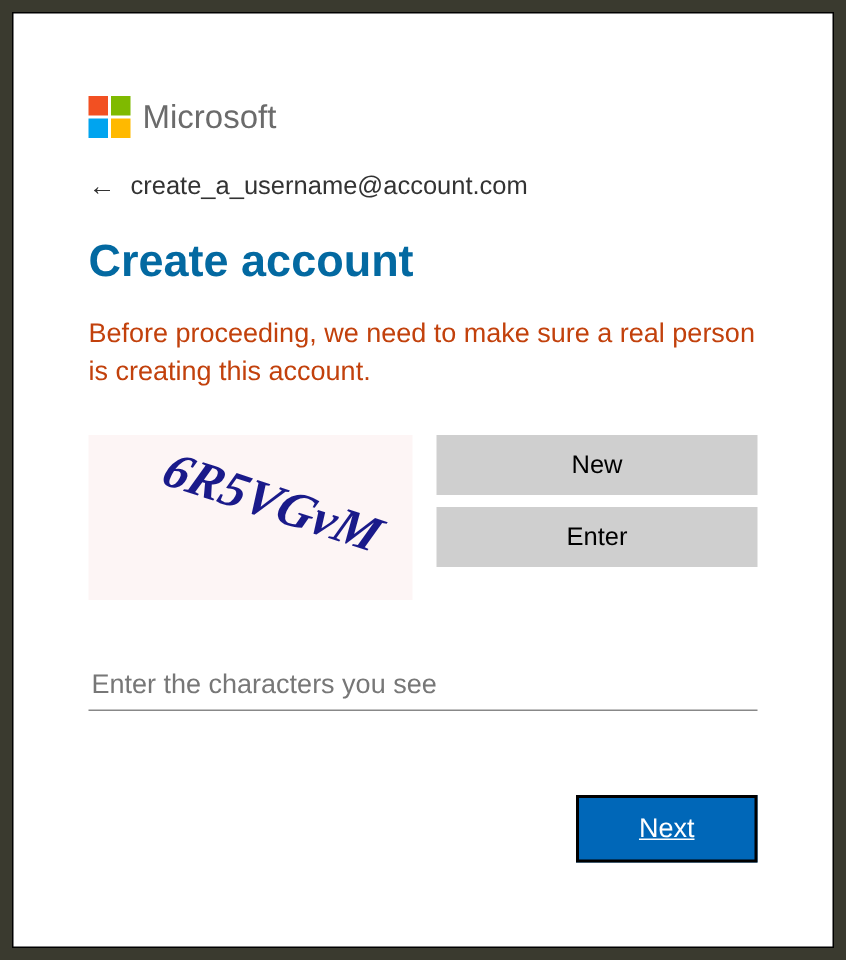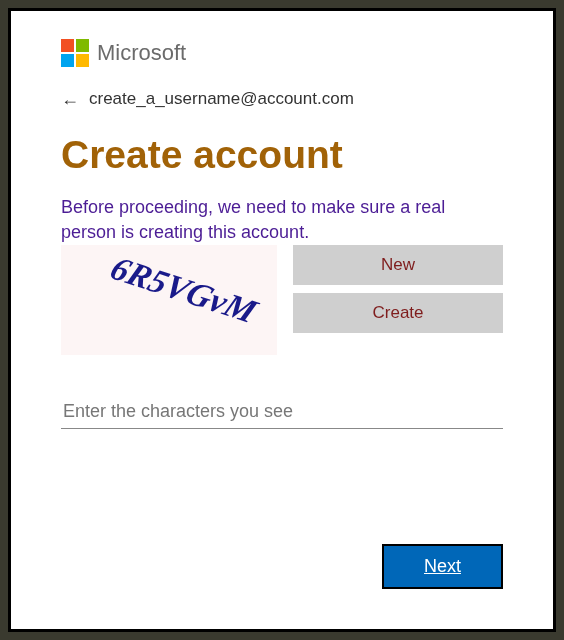--- a/index.html
+++ b/index.html
@@ -8,22 +8,22 @@
       background: #3a3a2f;
       display: flex;
       justify-content: center;
       align-items: flex-start;
       padding: 8px;
     }
     .card {
       width: 548px;
       height: 624px;
       background: #fff;
-      border: 3px solid #000000;
-      padding: 28px 50px 30px 50px;
+      border: 1px solid #000000;
+      padding: 55px 50px 30px 50px;
       position: relative;
     }
     .brand {
       display: flex;
       align-items: center;
       gap: 8px;
       margin-bottom: 22px;
     }
     .ms-logo {
       width: 28px;
@@ -50,29 +50,30 @@
       color: #333;
       font-size: 17px;
     }
     .back-arrow {
       font-size: 18px;
       color: #333;
       cursor: pointer;
       line-height: 1;
     }
     .heading {
-      font-size: 39px;
+      font-size: 30px;
       font-weight: 600;
-      color: #a16207;
+      color: #0369a1;
       margin-bottom: 18px;
     }
     .description {
       font-size: 18px;
-      color: #4c1d95;
+      color: #c2410c;
       line-height: 1.4;
+      margin-bottom: 30px;
     }
     .captcha-row {
       display: flex;
       gap: 16px;
       margin-bottom: 40px;
     }
     .captcha-image {
       width: 216px;
       height: 110px;
       background: #fdf5f5;
@@ -85,39 +86,39 @@
       flex: 1;
       display: flex;
       flex-direction: column;
       gap: 8px;
     }
     .captcha-btn {
       background: #cfcfcf;
       border: none;
       height: 40px;
       font-size: 17px;
-      color: #7f1d1d;
+      color: #000000;
       cursor: pointer;
       font-family: inherit;
     }
     .captcha-input {
       width: 100%;
       border: none;
       border-bottom: 1px solid #888;
       font-size: 18px;
       padding: 6px 2px;
       outline: none;
       font-family: inherit;
       color: #000000;
     }
     .captcha-input::placeholder { color: #777; }
     .footer {
       position: absolute;
       right: 50px;
-      bottom: 40px;
+      bottom: 56px;
     }
     .next-btn {
       background: #0067b8;
       border: 2px solid #000;
       color: #fff;
       font-size: 18px;
       padding: 10px 40px;
       cursor: pointer;
       text-decoration: underline;
       font-family: inherit;
@@ -150,21 +151,21 @@
   <div class="captcha-row">
     <div class="captcha-image">
       <svg width="216" height="110" viewBox="0 0 216 110">
         <g transform="rotate(18 108 55)">
           <text x="50" y="52" font-family="Georgia,serif" font-size="34" font-weight="bold" font-style="italic" fill="#1a1a8a" transform="skewX(-8)">6R5VGvM</text>
         </g>
       </svg>
     </div>
     <div class="captcha-buttons">
       <button class="captcha-btn">New</button>
-      <button class="captcha-btn">Create</button>
+      <button class="captcha-btn">Enter</button>
     </div>
   </div>
 
   <input type="text" class="captcha-input" placeholder="Enter the characters you see" style="">
 
   <div class="footer">
     <button class="next-btn">Next</button>
   </div>
 
 </div>

